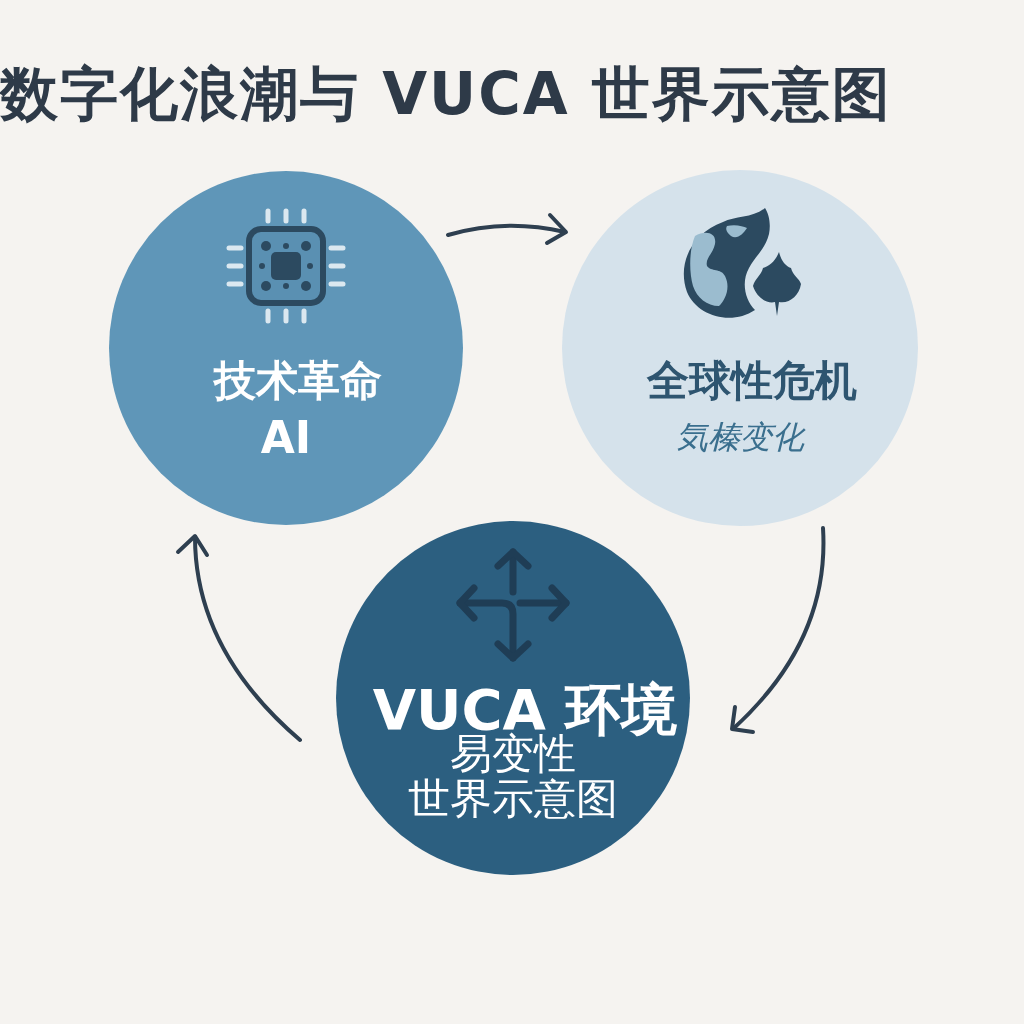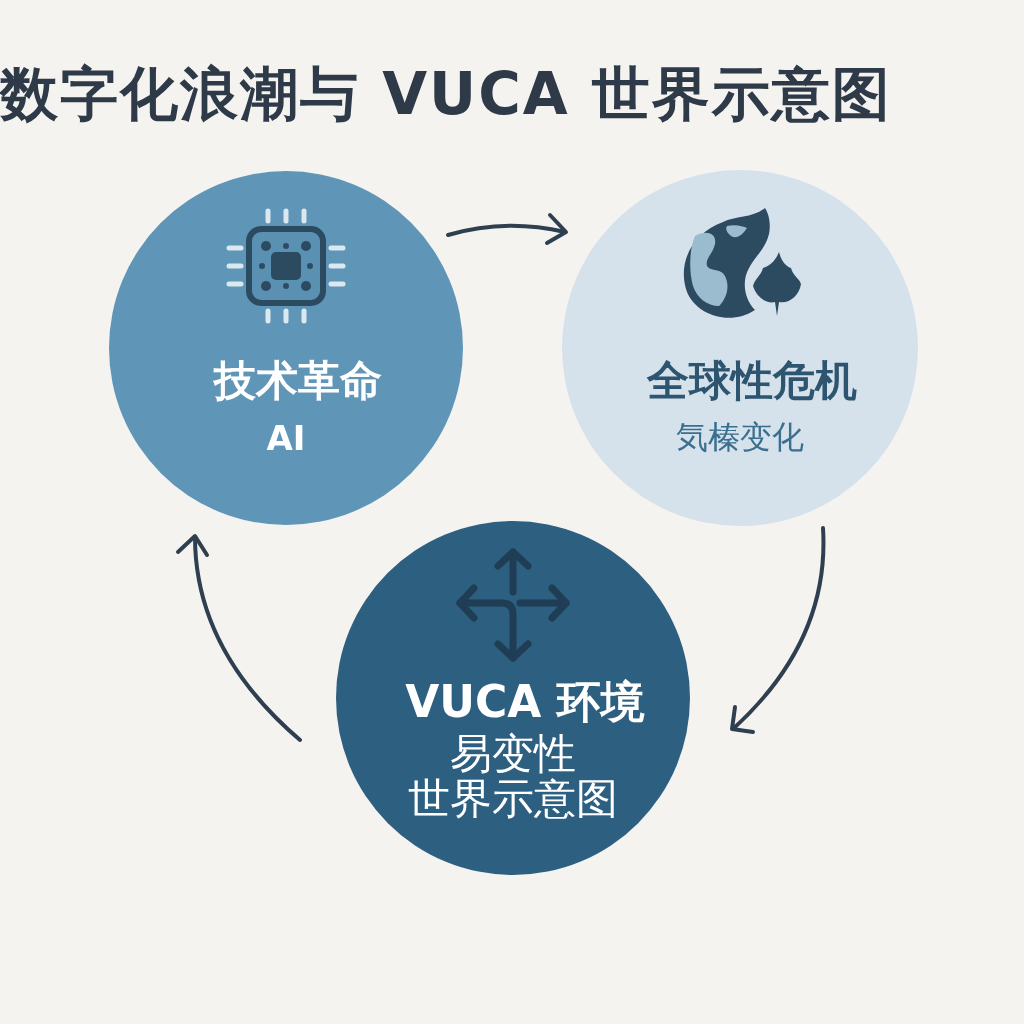--- a/index.html
+++ b/index.html
@@ -21,24 +21,24 @@
   .c1 { left: 109px; top: 171px; width: 354px; height: 354px; background: #5f96b8; }
   .c2 { left: 562px; top: 170px; width: 356px; height: 356px; background: #d5e2eb; }
   .c3 { left: 336px; top: 521px; width: 354px; height: 354px; background: #2c5f80; }
   .icon { position: absolute; }
   .c1 .icon { left: 116px; top: 36px; }
   .c2 .icon { left: 113px; top: 36px; }
   .c3 .icon { left: 118px; top: 25px; }
   .heading { position: absolute; left: 12px; width: 100%; text-align: center; font-weight: bold; }
   .c1 .heading { top: 182px; font-size: 42px; color: #ffffff; }
   .c2 .heading { top: 183px; font-size: 42px; color: #2e5570; }
-  .c3 .heading { top: 152px; font-size: 44px; color: #ffffff; }
+  .c3 .heading { top: 152px; font-size: 56px; color: #ffffff; }
   .items { position: absolute; left: 0; width: 100%; text-align: center; }
-  .c1 .items { top: 246px; font-size: 34px; line-height: 42px; color: #ffffff; font-weight: bold; }
-  .c2 .items { top: 245px; font-size: 32px; line-height: 44px; color: #3a6f8e; }
+  .c1 .items { top: 246px; font-size: 44px; line-height: 42px; color: #ffffff; font-weight: bold; }
+  .c2 .items { top: 245px; font-size: 32px; line-height: 44px; color: #3a6f8e; font-style: italic; }
   .c3 .items { top: 210px; font-size: 42px; line-height: 45px; color: #ffffff; }
   .arrows { position: absolute; left: 0; top: 0; }
 </style>
 </head>
 <body>
 
 <div class="title">数字化浪潮与 VUCA 世界示意图</div>
 
 <svg class="arrows" width="1024" height="1024">
   <g fill="none" stroke="#2e3f50" stroke-width="4" stroke-linecap="round" stroke-linejoin="round">

